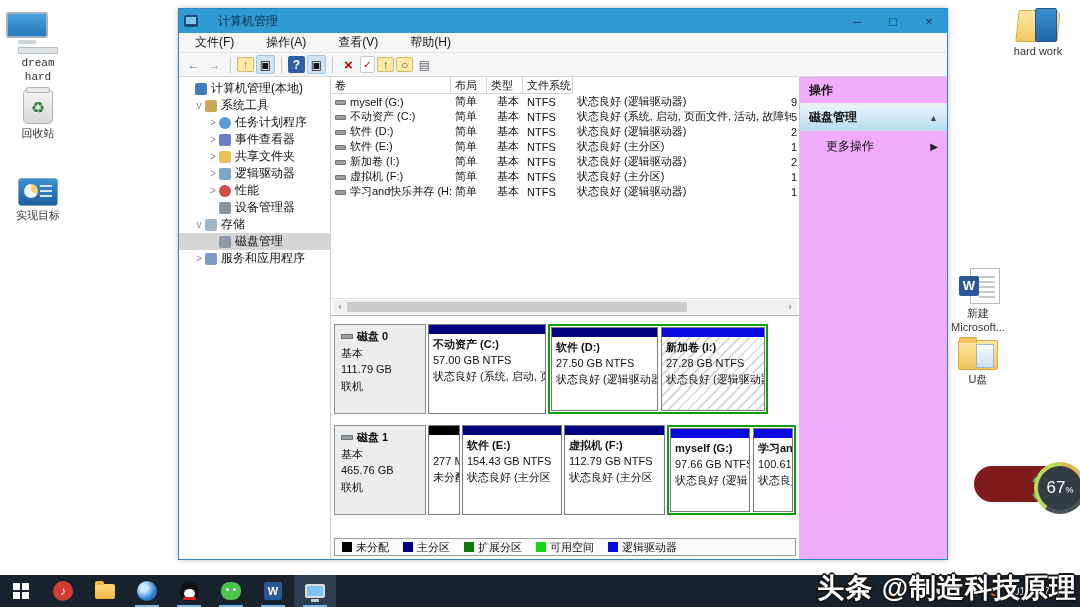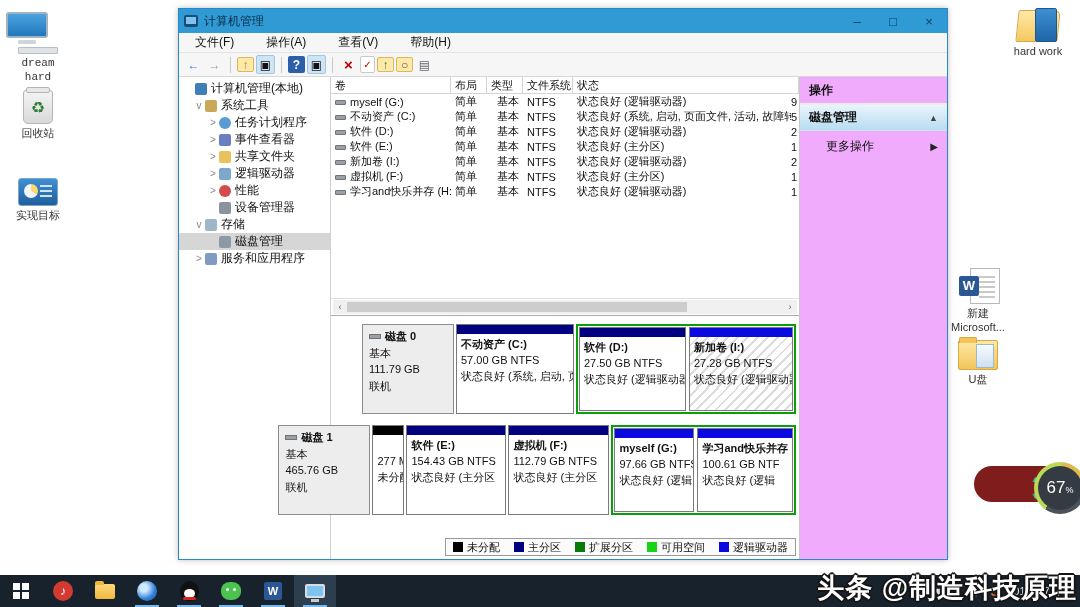--- a/index.html
+++ b/index.html
@@ -26,21 +26,21 @@
   .wordpage::after{content:"";position:absolute;right:4px;top:7px;width:16px;height:2px;background:#c9c9c9;box-shadow:0 5px 0 #c9c9c9,0 10px 0 #c9c9c9,0 15px 0 #c9c9c9,0 20px 0 #c9c9c9;}
   .ufolder{width:40px;height:30px;background:linear-gradient(#ffe9a8,#f2c55c);border:1px solid #d8a93f;border-radius:2px;position:relative;}
   .ufolder::before{content:"";position:absolute;top:-4px;left:0;width:16px;height:5px;background:#f2c55c;border:1px solid #d8a93f;border-bottom:none;border-radius:2px 2px 0 0;}
   .ufolder::after{content:"";position:absolute;right:3px;top:3px;width:16px;height:22px;background:linear-gradient(#f7fbff,#cfe0ee);border:1px solid #9db7cc;}
 
   
   .window{position:absolute;left:178px;top:8px;width:770px;height:552px;background:#f0f0f0;border:1px solid #2b88c8;display:flex;flex-direction:column;box-shadow:0 0 6px rgba(0,0,0,.25);}
   .titlebar{height:24px;background:#2f9ad3;display:flex;align-items:center;padding-left:5px;flex:none;}
   .app-ico{width:14px;height:12px;background:#1a4d75;border-radius:2px;position:relative;flex:none;}
   .app-ico::before{content:"";position:absolute;inset:2px 2px 3px 2px;background:#7ec4ef;}
-  .title-text{font-size:12px;color:#0b2d47;margin-left:6px;flex:1;}
+  .title-text{font-size:12px;color:#0b2d47;margin-left:20px;flex:1;}
   .win-btn{width:36px;height:24px;display:flex;align-items:center;justify-content:center;color:#0d3a5c;font-size:13px;}
   .menubar{height:20px;background:#f6f6f6;display:flex;align-items:center;font-size:12px;border-bottom:1px solid #e3e3e3;flex:none;}
   .menu-item{padding:2px 16px;}
   .toolbar{height:24px;background:#f6f6f6;border-bottom:1px solid #d8d8d8;display:flex;align-items:center;padding:0 5px;gap:2px;flex:none;}
   .tbi{width:19px;height:19px;display:flex;align-items:center;justify-content:center;font-size:12px;border-radius:2px;}
   .tbi.hl{background:#cfe4f5;border:1px solid #9ec7e6;}
   .tbi.help{background:#2b5fa8;color:#fff;font-weight:bold;width:17px;height:17px;}
   .tbsep{width:1px;height:16px;background:#c9c9c9;margin:0 4px;}
   .c-back{color:#3b7dd8;font-weight:bold;} .c-fwd{color:#9a9a9a;font-weight:bold;}
   .c-up{color:#b08a1e;background:#ffe9a8;border:1px solid #d8b860;width:17px;height:15px;}
@@ -67,21 +67,21 @@
   .vcell{padding:0 4px;white-space:nowrap;overflow:hidden;}
   .head .vcell{border-right:1px solid #d5d5d5;border-bottom:1px solid #d5d5d5;height:100%;display:flex;align-items:center;background:#fff;}
   .cw-name{width:120px;flex:none;} .cw-lay{width:36px;flex:none;} .cw-typ{width:36px;flex:none;text-align:right;}
   .cw-fs{width:50px;flex:none;} .cw-st{flex:1;min-width:0;} .cw-cap{width:8px;flex:none;padding:0;}
   .volico{display:inline-block;width:11px;height:5px;background:#9aa0a6;border:1px solid #6f7478;border-radius:1px;margin-right:4px;vertical-align:middle;}
   .hscroll{height:14px;margin:1px 2px;background:#f0f0f0;display:flex;align-items:center;flex:none;font-size:9px;color:#555;}
   .hs-btn{width:14px;text-align:center;}
   .hs-track{flex:1;height:12px;background:#f0f0f0;position:relative;}
   .hs-thumb{position:absolute;left:0;top:1px;height:10px;width:78%;background:#cdcdcd;}
 
-  .graphic{flex:1;border-top:1px solid #a9a9a9;background:#fff;padding:8px 3px 3px 3px;display:flex;flex-direction:column;min-height:0;align-items:flex-end;}
+  .graphic{flex:1;border-top:1px solid #a9a9a9;background:#fff;padding:8px 3px 3px 3px;display:flex;flex-direction:column;min-height:0;}
   .disk-row{display:flex;height:90px;flex:none;margin-bottom:11px;}
   .disk-label{width:92px;flex:none;background:#ededed;border:1px solid #8c8c8c;padding:3px 6px;font-size:11px;line-height:1.5;}
   .disk-label .dname{font-weight:bold;display:flex;align-items:center;gap:4px;}
   .dlico{display:inline-block;width:12px;height:5px;background:#9aa0a6;border:1px solid #6f7478;}
   .parts{flex:1;display:flex;margin-left:2px;min-width:0;}
   .part{border:1px solid #7a7a7a;background:#fff;display:flex;flex-direction:column;overflow:hidden;flex:none;}
   .part + .part{margin-left:2px;}
   .pbar{height:9px;flex:none;}
   .pbody{padding:3px 4px 0 4px;font-size:11px;line-height:1.45;white-space:nowrap;}
   .pbody .pt{font-weight:bold;}
@@ -281,21 +281,20 @@
     </div>
 
     <div class="middle">
 
       <div class="voltable">
         <div class="vrow head">
           <div class="vcell cw-name">卷</div>
           <div class="vcell cw-lay">布局</div>
           <div class="vcell cw-typ">类型</div>
           <div class="vcell cw-fs">文件系统</div>
-          <div class="vcell cw-st">状态</div>
         </div>
         <div class="vrow">
           <div class="vcell cw-name"><span class="volico"></span><span>myself (G:)</span></div>
           <div class="vcell cw-lay">简单</div>
           <div class="vcell cw-typ">基本</div>
           <div class="vcell cw-fs">NTFS</div>
           <div class="vcell cw-st">状态良好 (逻辑驱动器)</div>
           <div class="vcell cw-cap">9</div>
         </div>
         <div class="vrow">

